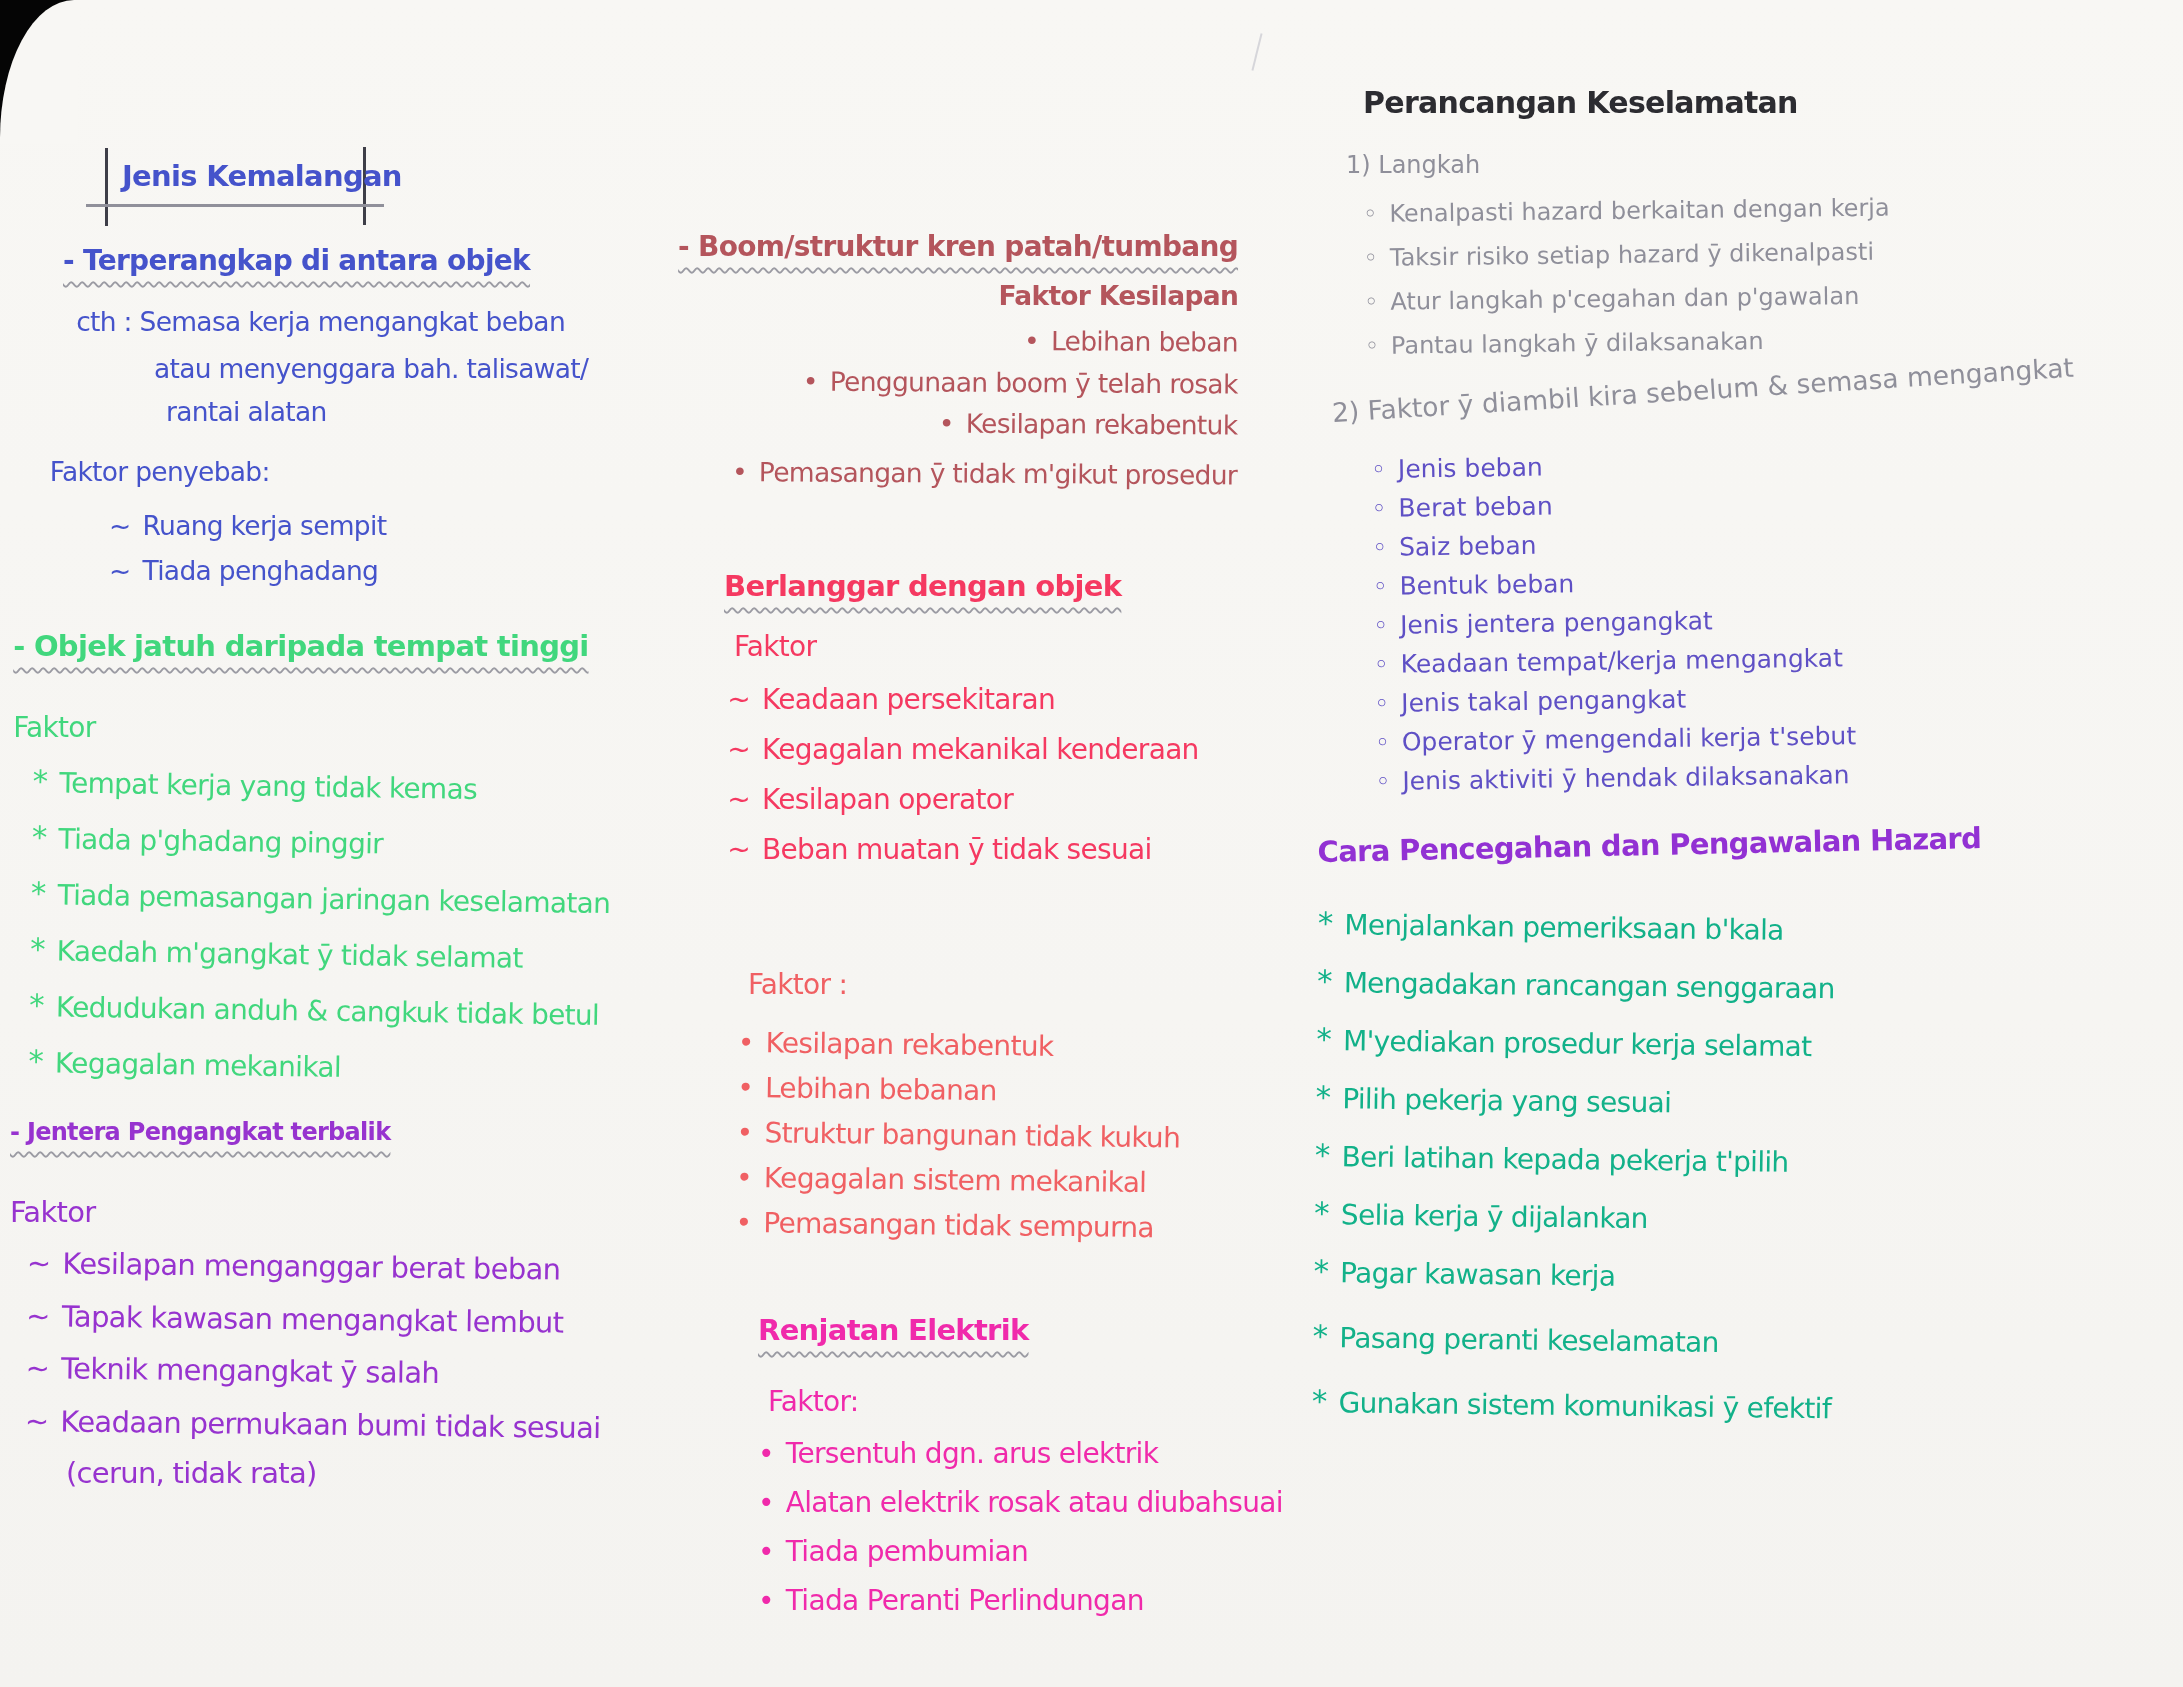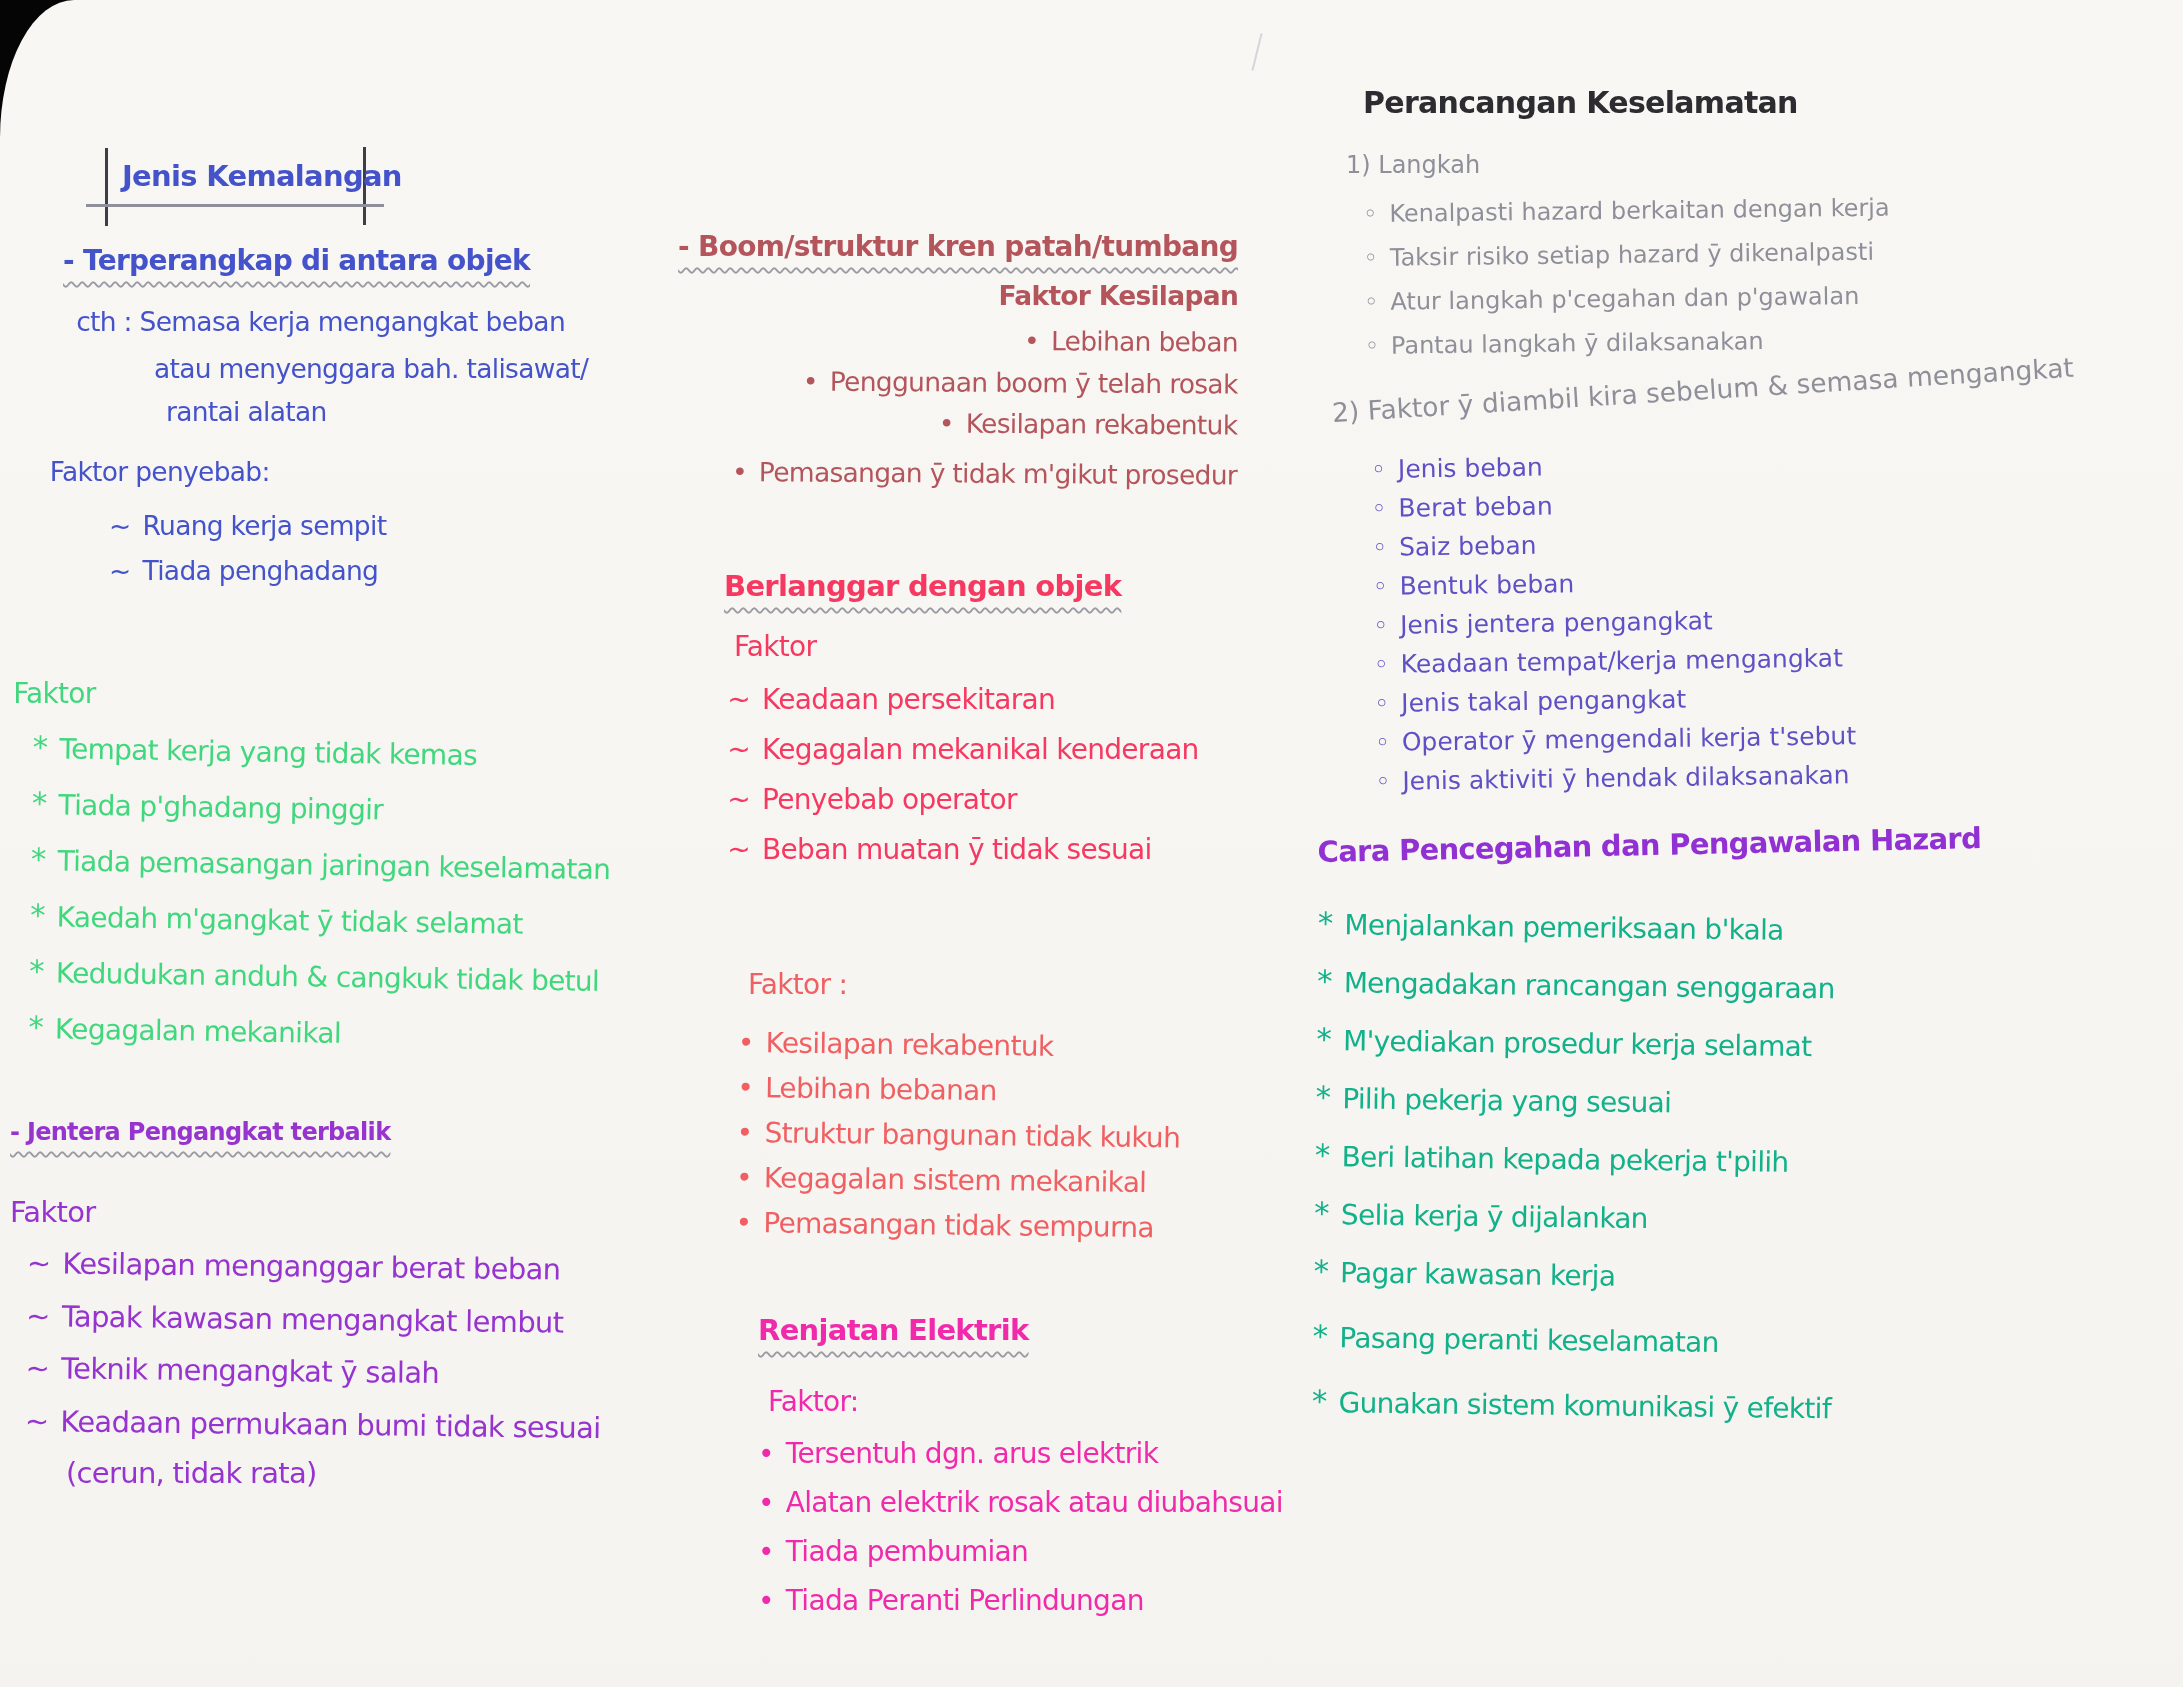--- a/index.html
+++ b/index.html
@@ -137,20 +137,21 @@
     <div class="line ex1">atau menyenggara bah. talisawat/</div>
     <div class="line ex2">rantai alatan</div>
     <div class="line sub">Faktor penyebab:</div>
     <div class="list">
         <div class="item"><span class="marker">~</span><span class="item-text">Ruang kerja sempit</span></div>
         <div class="item"><span class="marker">~</span><span class="item-text">Tiada penghadang</span></div>
       </div>
   </div>
 
   <div class="abs c-green" id="sec-l2">
+    <div class="line title bold wavy">- Objek jatuh daripada tempat tinggi</div>
     <div class="line sub">Faktor</div>
     <div class="list">
         <div class="item"><span class="marker">*</span><span class="item-text">Tempat kerja yang tidak kemas</span></div>
         <div class="item"><span class="marker">*</span><span class="item-text">Tiada p'ghadang pinggir</span></div>
         <div class="item"><span class="marker">*</span><span class="item-text">Tiada pemasangan jaringan keselamatan</span></div>
         <div class="item"><span class="marker">*</span><span class="item-text">Kaedah m'gangkat ȳ tidak selamat</span></div>
         <div class="item"><span class="marker">*</span><span class="item-text">Kedudukan anduh &amp; cangkuk tidak betul</span></div>
         <div class="item"><span class="marker">*</span><span class="item-text">Kegagalan mekanikal</span></div>
       </div>
   </div>
@@ -177,21 +178,21 @@
         <div class="item"><span class="marker">•</span><span class="item-text">Pemasangan ȳ tidak m'gikut prosedur</span></div>
       </div>
   </div>
 
   <div class="abs c-pred" id="sec-m2">
     <div class="line title bold wavy">Berlanggar dengan objek</div>
     <div class="line sub">Faktor</div>
     <div class="list">
         <div class="item"><span class="marker">~</span><span class="item-text">Keadaan persekitaran</span></div>
         <div class="item"><span class="marker">~</span><span class="item-text">Kegagalan mekanikal kenderaan</span></div>
-        <div class="item"><span class="marker">~</span><span class="item-text">Penyebab operator</span></div>
+        <div class="item"><span class="marker">~</span><span class="item-text">Kesilapan operator</span></div>
         <div class="item"><span class="marker">~</span><span class="item-text">Beban muatan ȳ tidak sesuai</span></div>
       </div>
   </div>
 
   <div class="abs c-salmon" id="sec-m3">
     <div class="line sub">Faktor :</div>
     <div class="list">
         <div class="item"><span class="marker">•</span><span class="item-text">Kesilapan rekabentuk</span></div>
         <div class="item"><span class="marker">•</span><span class="item-text">Lebihan bebanan</span></div>
         <div class="item"><span class="marker">•</span><span class="item-text">Struktur bangunan tidak kukuh</span></div>

